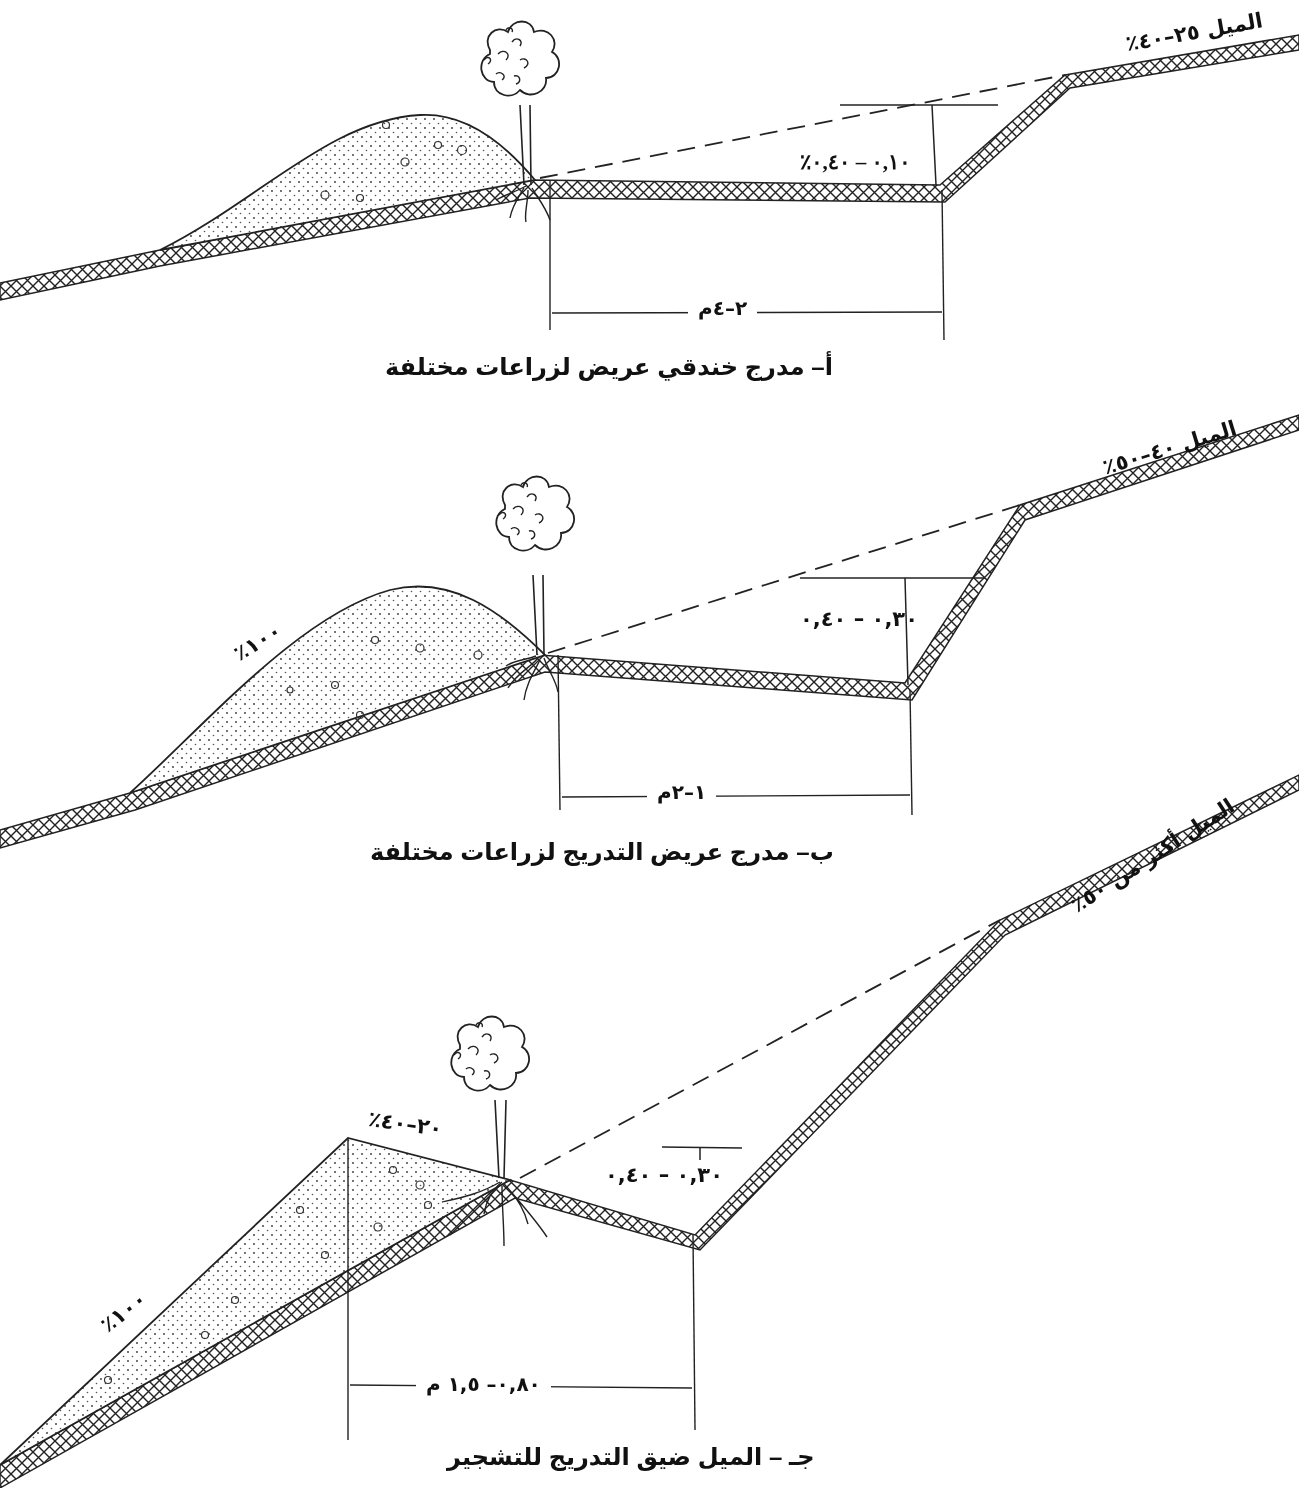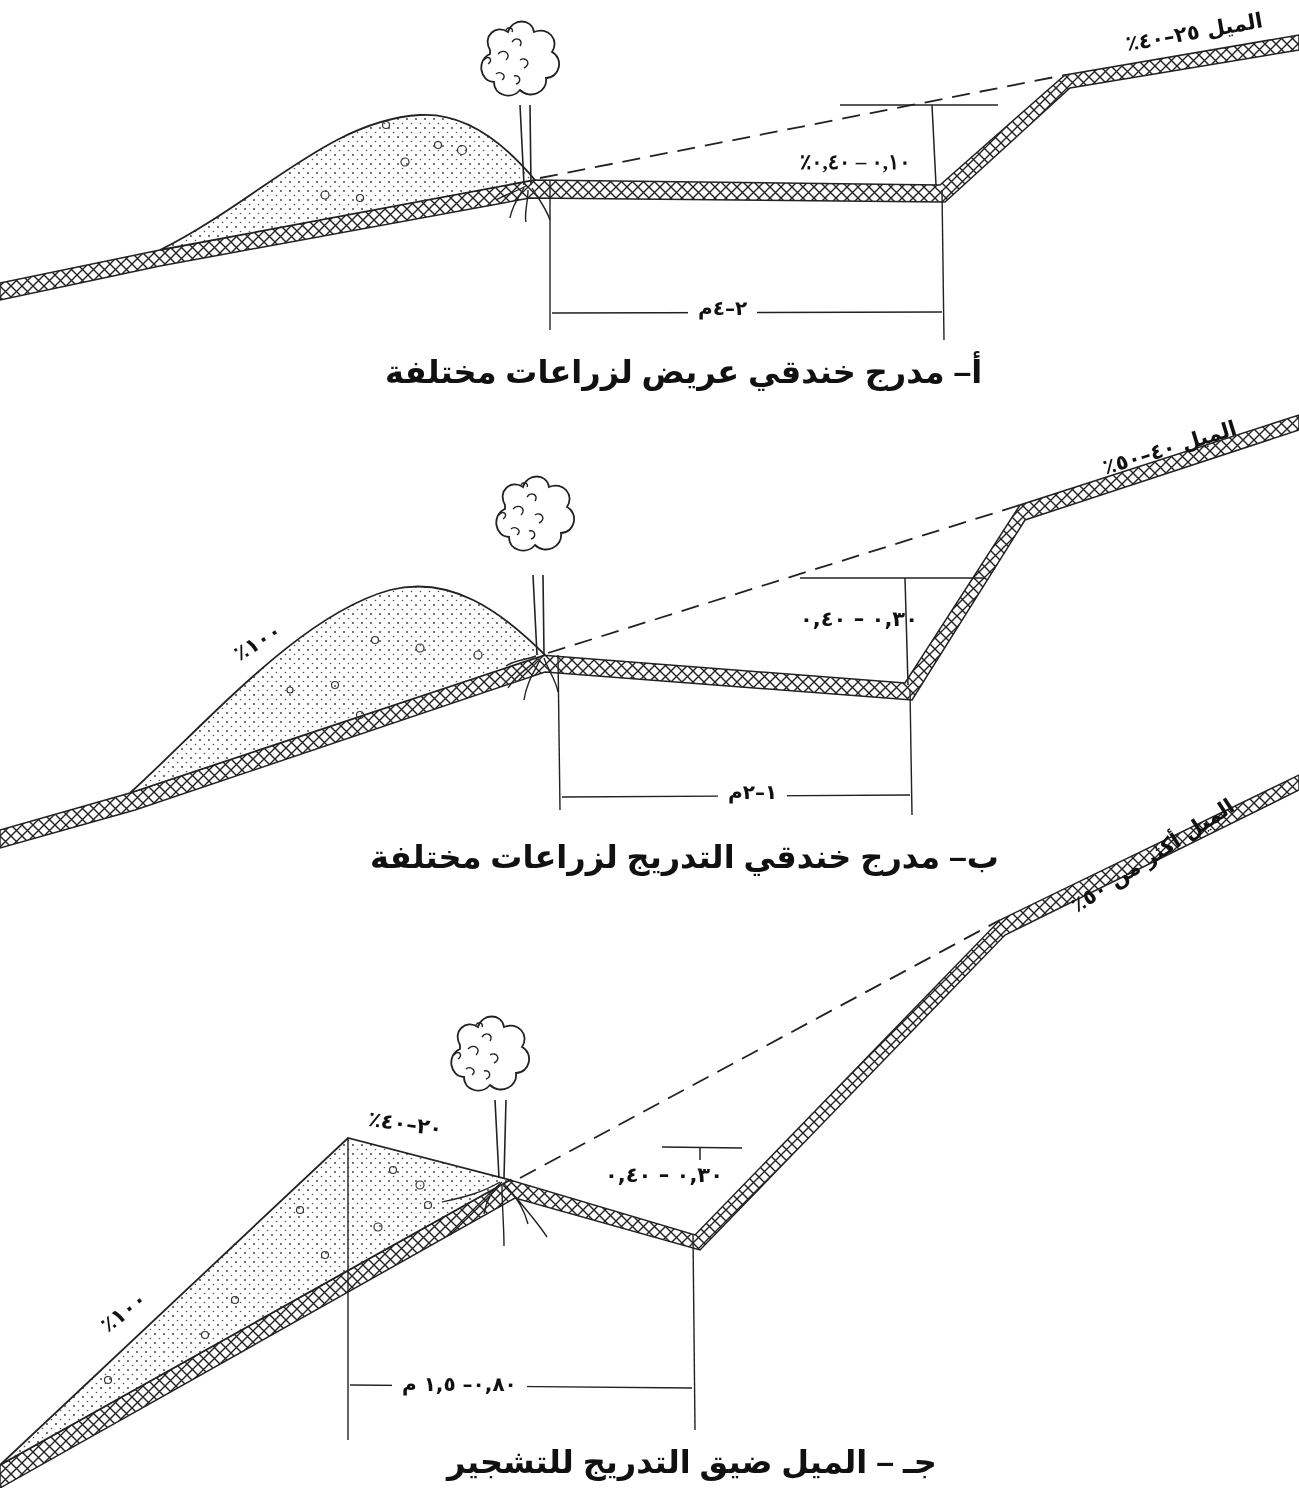--- a/index.html
+++ b/index.html
@@ -1,20 +1,20 @@
 <!DOCTYPE html>
 <html><head>
 <meta charset="utf-8">
 <style>
   html, body { margin:0; padding:0; background:#ffffff; }
   body { width:1299px; height:1488px; position:relative; overflow:hidden;
          font-family:"DejaVu Sans", "Liberation Sans", sans-serif; color:#111; }
   svg.stage { position:absolute; left:0; top:0; }
   .lbl { position:absolute; white-space:nowrap; direction:rtl; font-weight:bold; color:#111; }
-  .cap { font-size:32px; font-family:"Liberation Sans","DejaVu Sans",sans-serif; }
+  .cap { font-size:24px; font-family:"Liberation Sans","DejaVu Sans",sans-serif; }
   .val { font-size:21px; font-family:"DejaVu Sans","Liberation Sans",sans-serif; }
   .slope { font-size:21px; font-family:"DejaVu Sans",sans-serif; transform-origin: right bottom; }
   .dim { font-size:20px; background:#fff; padding:0 10px; font-family:"DejaVu Sans",sans-serif;text-align:center; }
 </style>
 </head>
 <body>
 
 <svg class="stage" width="1299" height="1488" viewBox="0 0 1299 1488" xmlns="http://www.w3.org/2000/svg">
   <defs>
     <pattern id="xhatch" patternUnits="userSpaceOnUse" width="11" height="11">
@@ -109,21 +109,21 @@
 </svg>
 
 <div class="lbl slope" style="right:35px; top:8px; transform:rotate(-10deg);">الميل ٢٥–٤٠٪</div>
 <div class="lbl val" style="left:800px; top:150px;font-family:Liberation Serif, serif;">٠,١٠ – ٠,٤٠٪</div>
 <div class="lbl dim" style="left:688px; top:296px;">٢–٤م</div>
 <div class="lbl cap" style="left:385px; top:353px;">أ– مدرج خندقي عريض لزراعات مختلفة</div>
 
 <div class="lbl slope" style="right:60px; top:415px; transform:rotate(-17deg);">الميل ٤٠–٥٠٪</div>
 <div class="lbl val" style="left:232px; top:630px; transform:rotate(-32deg);">١٠٠٪</div>
 <div class="lbl val" style="left:800px; top:607px;">٠,٣٠ – ٠,٤٠</div>
-<div class="lbl dim" style="left:718px; top:780px;">١–٢م</div>
-<div class="lbl cap" style="left:370px; top:838px;">ب–  مدرج خندقي التدريج لزراعات مختلفة</div>
+<div class="lbl dim" style="left:647px; top:780px;">١–٢م</div>
+<div class="lbl cap" style="left:370px; top:838px;">ب–  مدرج عريض التدريج لزراعات مختلفة</div>
 
 <div class="lbl slope" style="right:60px; top:790px; transform:rotate(-33deg);">الميل أكثر من ٥٠٪</div>
 <div class="lbl val" style="left:368px; top:1112px; transform:rotate(8deg);">٢٠–٤٠٪</div>
 <div class="lbl val" style="left:605px; top:1163px;">٠,٣٠ – ٠,٤٠</div>
 <div class="lbl val" style="left:98px; top:1300px; transform:rotate(-38deg);">١٠٠٪</div>
-<div class="lbl dim" style="left:392px; top:1372px;">٠,٨٠– ١,٥ م</div>
+<div class="lbl dim" style="left:416px; top:1372px;">٠,٨٠– ١,٥ م</div>
 <div class="lbl cap" style="left:447px; top:1443px;">جـ – الميل ضيق التدريج للتشجير</div>
 
 </body></html>

